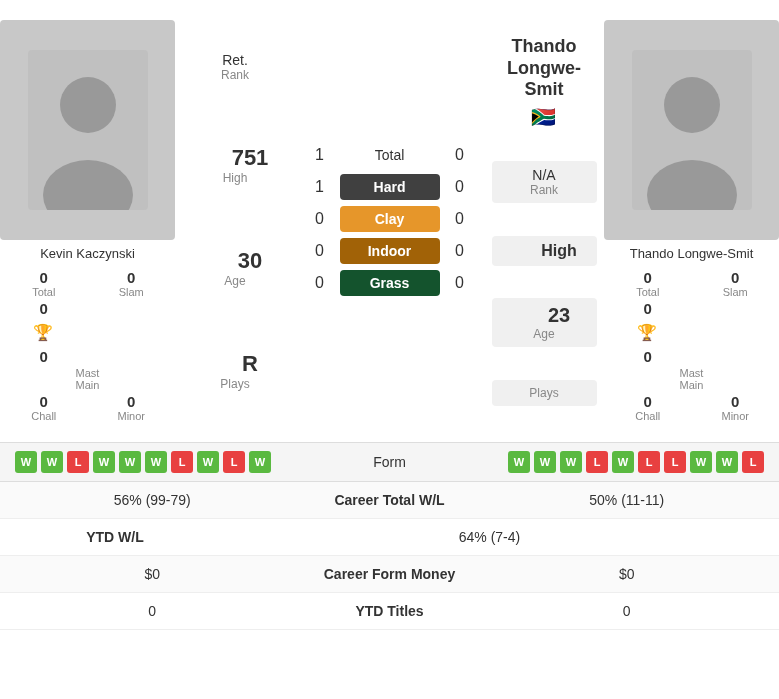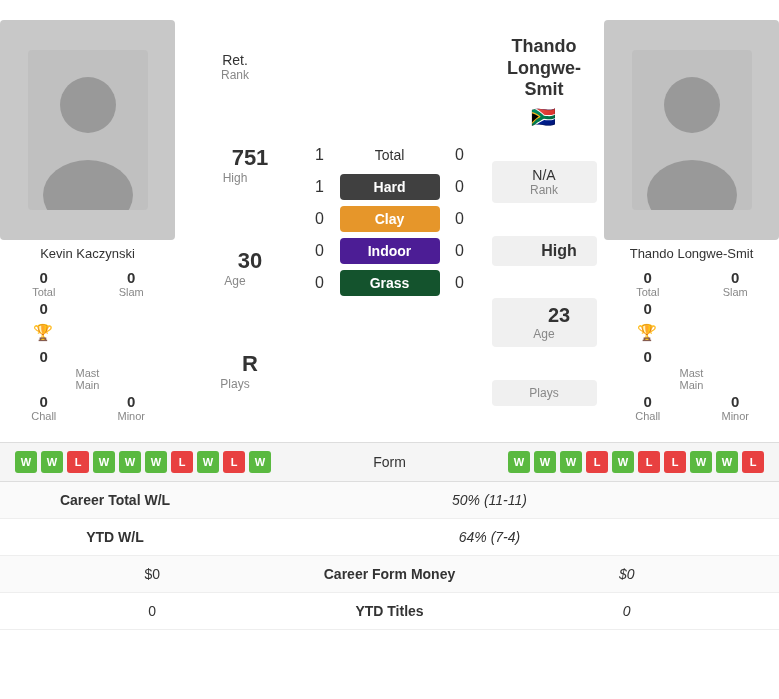--- a/index.html
+++ b/index.html
@@ -105,21 +105,21 @@
       width: 100px;
       padding: 5px 0;
       border-radius: 4px;
       color: white;
       font-size: 14px;
       font-weight: bold;
       text-align: center;
     }
     .surface-hard { background: #404040; }
     .surface-clay { background: #e6962a; }
-    .surface-indoor { background: #4c1d95; }
+    .surface-indoor { background: #a16207; }
     .surface-grass { background: #14532d; }
 
     .total-row {
       display: flex;
       align-items: center;
       justify-content: center;
       gap: 10px;
       margin-bottom: 4px;
     }
     .total-label {
@@ -175,21 +175,21 @@
     .stats-row {
       display: flex;
       align-items: center;
       border-bottom: 1px solid #eee;
       padding: 10px 15px;
     }
     .stats-row:nth-child(odd) { background: #fafafa; }
     .stats-row:nth-child(even) { background: #fff; }
     .stats-left { flex: 1; text-align: center; font-size: 14px; color: #333; }
     .stats-center { width: 200px; text-align: center; font-size: 14px; font-weight: bold; color: #333; flex-shrink: 0; }
-    .stats-right { flex: 1; text-align: center; font-size: 14px; color: #333; font-style: italic; }
+    .stats-right { flex: 1; text-align: center; font-size: 14px; color: #333; }
 
     .player-name-main {
       font-size: 18px;
       font-weight: bold;
       text-align: center;
       color: #333;
       line-height: 1.2;
     }
     .flag { font-size: 20px; margin-top: 4px; }
 
@@ -378,20 +378,21 @@
       <div class="badge badge-l">L</div>
       <div class="badge badge-l">L</div>
       <div class="badge badge-w">W</div>
       <div class="badge badge-w">W</div>
       <div class="badge badge-l">L</div>
     </div>
 </div>
 
 <div class="stats-table" id="stats-table">
     <div class="stats-row">
+    <div class="stats-left">56% (99-79)</div>
     <div class="stats-center"><strong>Career Total W/L</strong></div>
     <div class="stats-right">50% (11-11)</div>
   </div>
     <div class="stats-row">
     <div class="stats-center"><strong>YTD W/L</strong></div>
     <div class="stats-right">64% (7-4)</div>
   </div>
     <div class="stats-row">
     <div class="stats-left">$0</div>
     <div class="stats-center"><strong>Career Form Money</strong></div>

